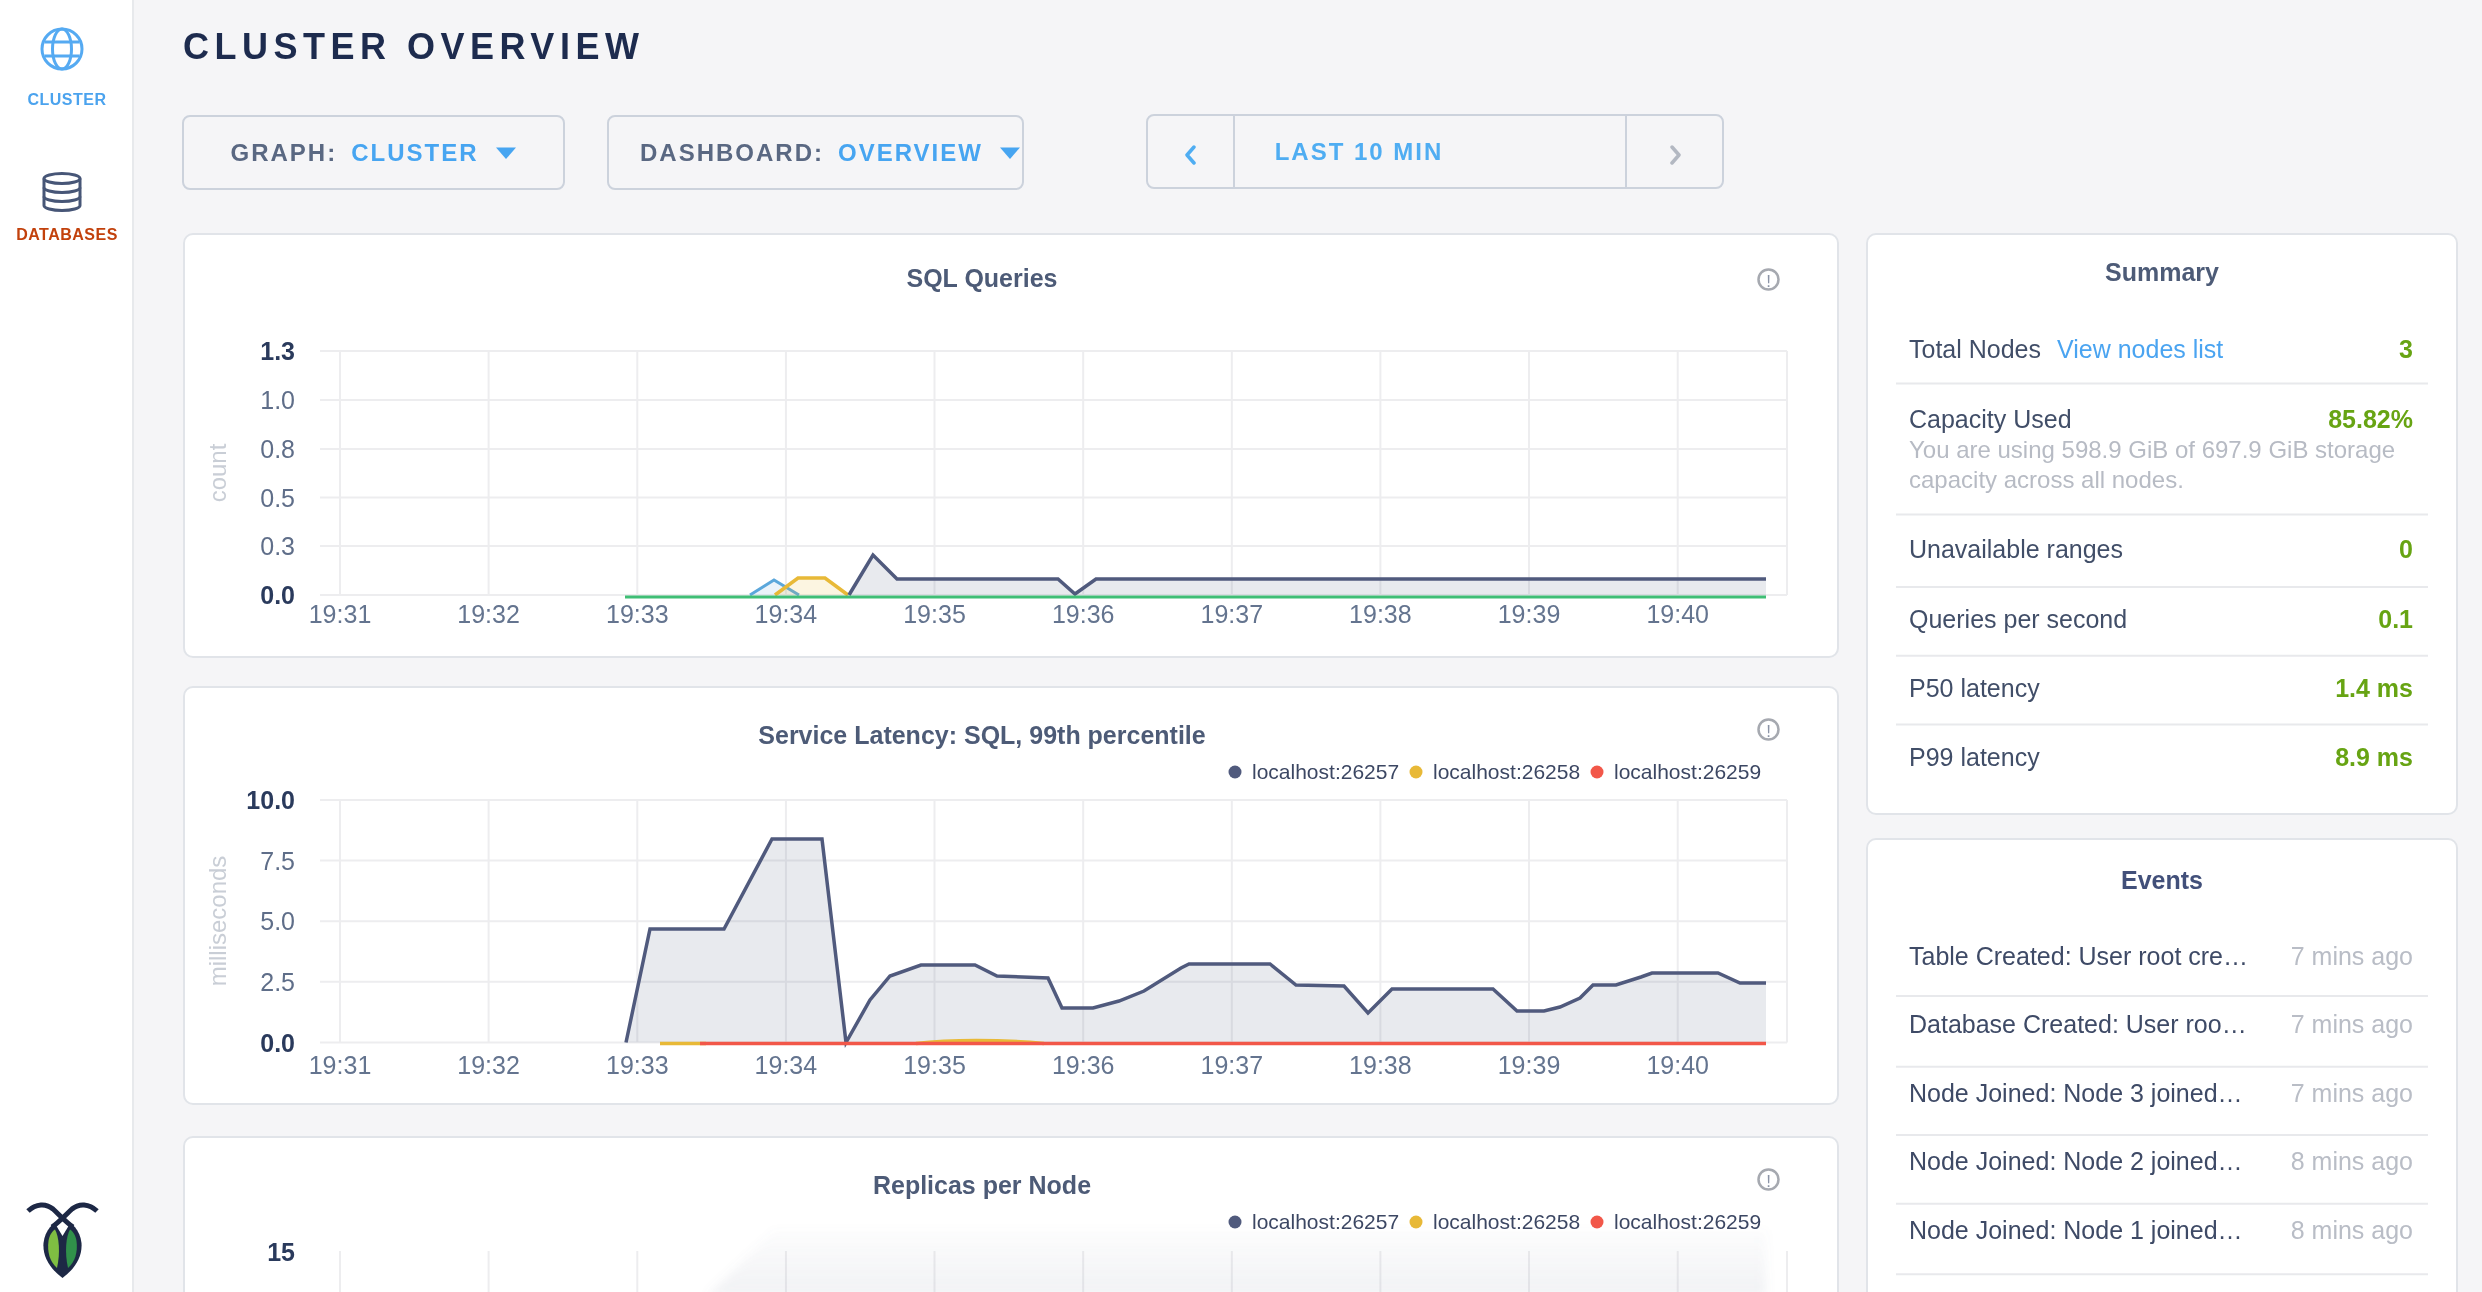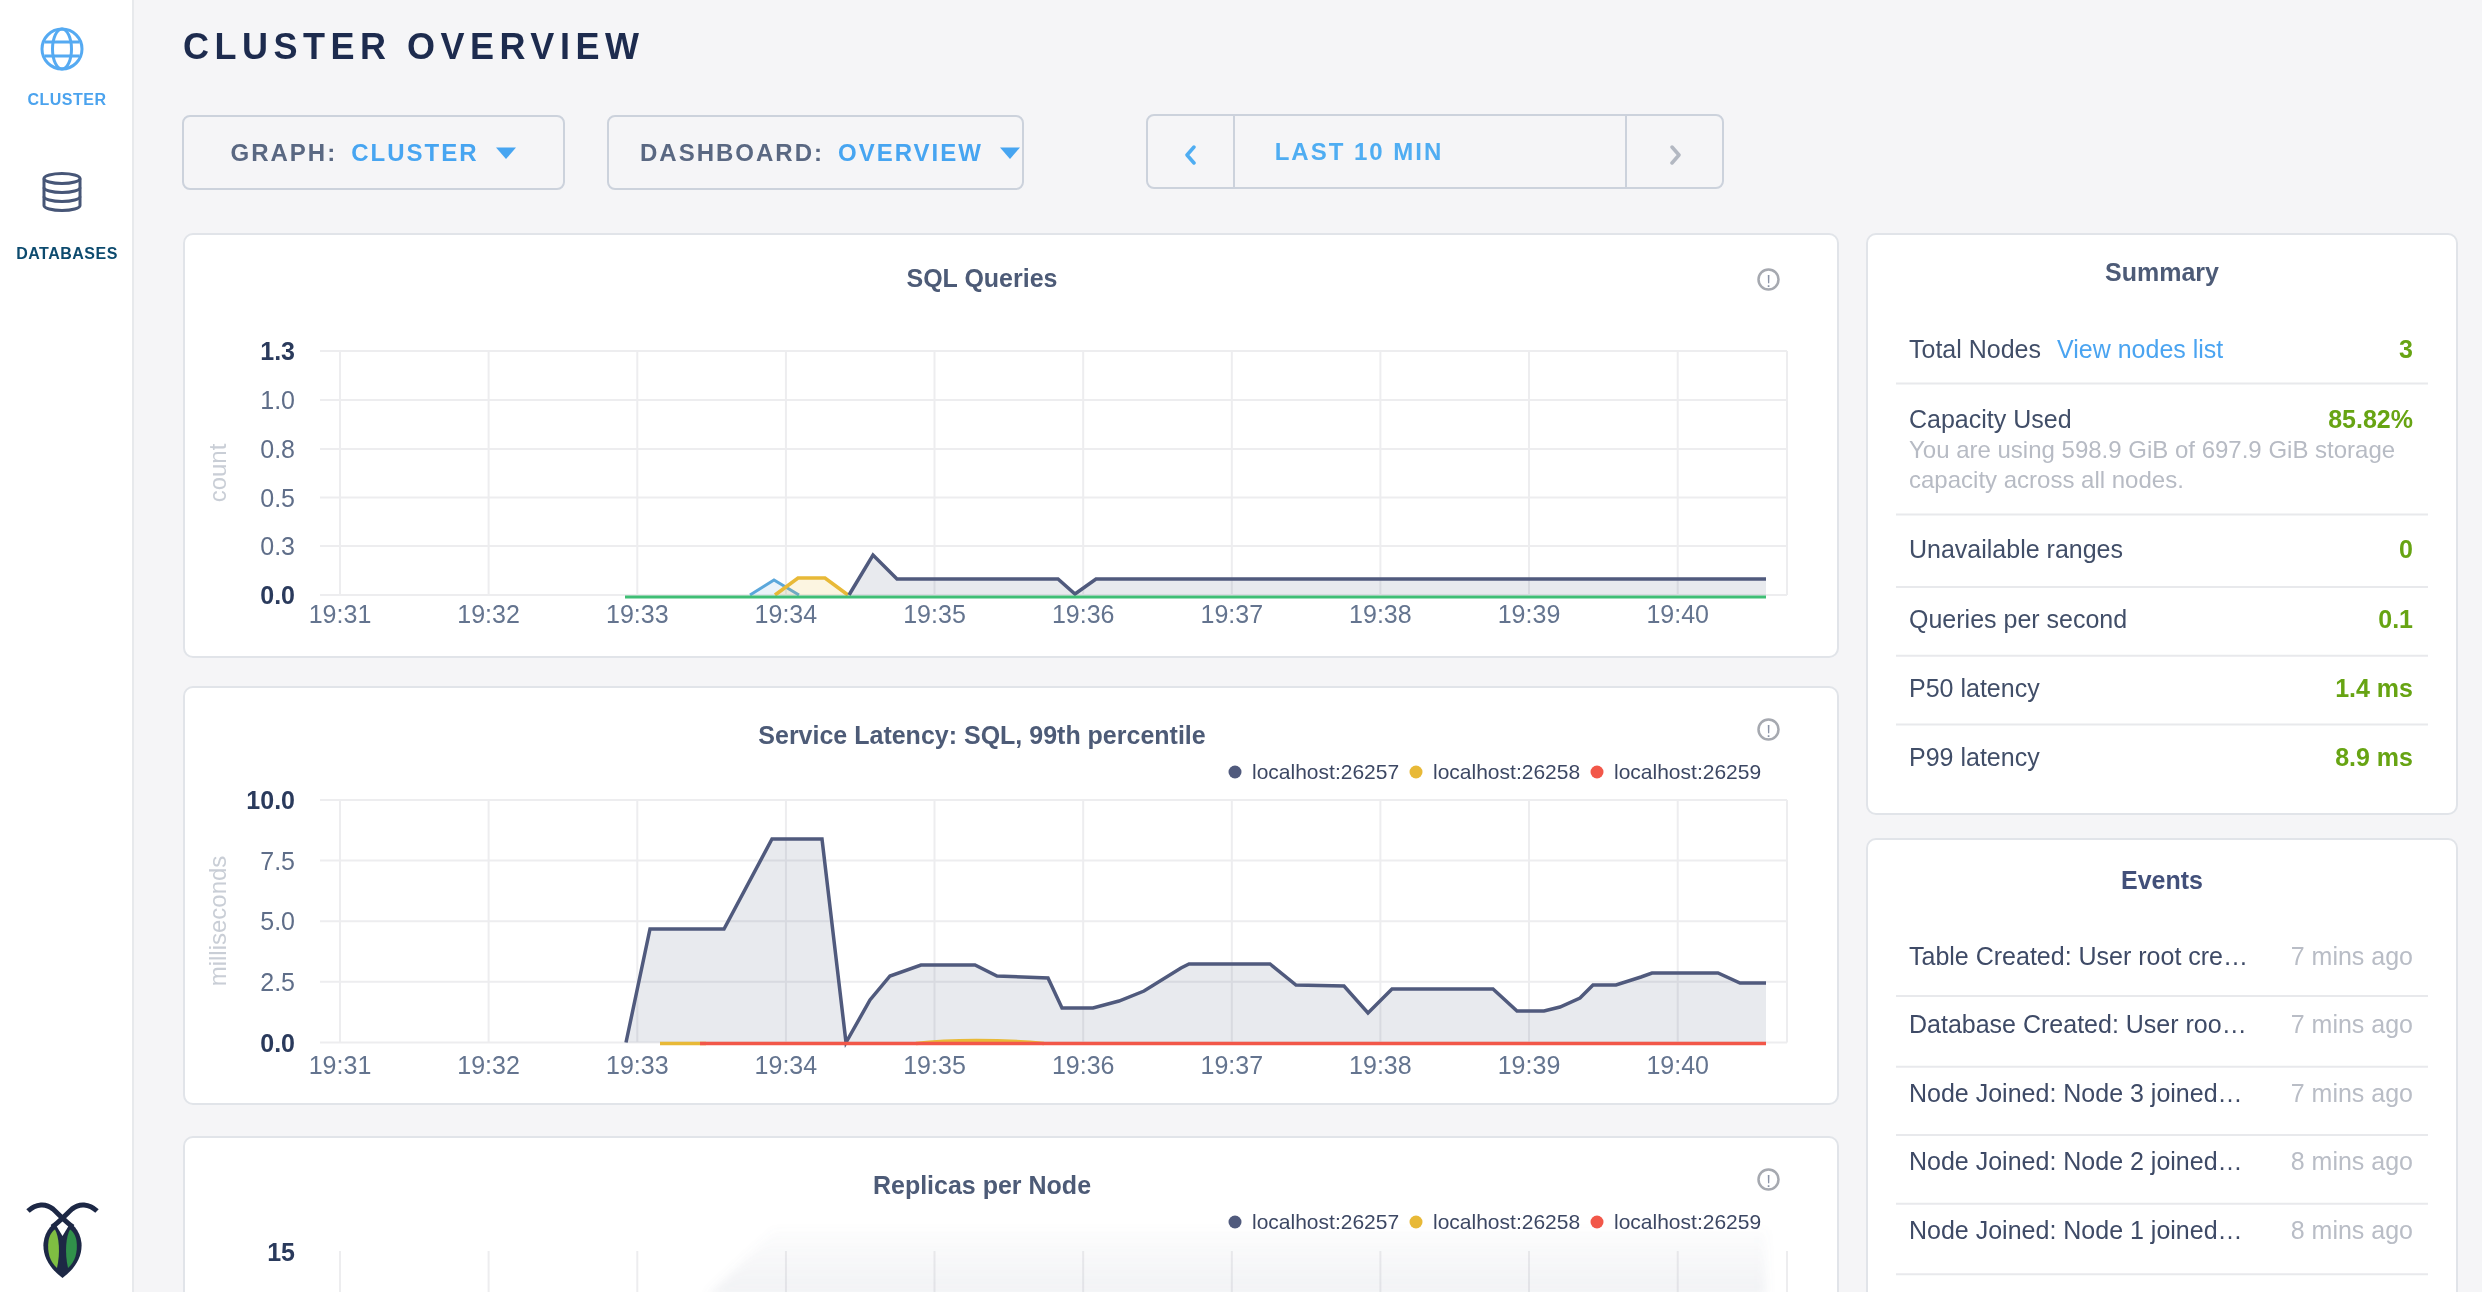--- a/index.html
+++ b/index.html
@@ -28,21 +28,21 @@
     <line x1="4.5" y1="15" x2="39.5" y2="15"></line>
     <line x1="4.5" y1="29" x2="39.5" y2="29"></line>
   </svg>
   <div class="navlab" style="top:91px; color:#4ba3ee;">CLUSTER</div>
   <svg class="abs" style="left:42px;top:172px" width="40" height="40" viewBox="0 0 40 40" fill="none" stroke="#475677" stroke-width="3">
     <ellipse cx="20" cy="6.5" rx="18" ry="5"></ellipse>
     <path d="M2 6.5 L2 33.5 A18 5 0 0 0 38 33.5 L38 6.5"></path>
     <path d="M2 15.5 A18 5 0 0 0 38 15.5"></path>
     <path d="M2 24.5 A18 5 0 0 0 38 24.5"></path>
   </svg>
-  <div class="navlab" style="top:245px; color:#0c4a6e;">DATABASES</div>
+  <div class="navlab" style="top:226px; color:#c2410c;">DATABASES</div>
   <svg class="abs" style="left:22px;top:1198px" width="82" height="88" viewBox="0 0 82 88">
     <path d="M40.5 21 C 50 24, 58 32, 59.5 45 C 60.5 58, 54 70, 40.5 80 C 27 70, 20.5 58, 21.5 45 C 23 32, 31 24, 40.5 21 Z" fill="#1d2845"></path>
     <path d="M29 19 L52 19 L40.5 38 Z" fill="#ffffff"></path>
     <path d="M35 70 C 28 64, 25 54, 26.5 43 C 27.5 37, 30 33.5, 33 31.5 C 37 38, 38.5 55, 35 70 Z" fill="#7fbe42"></path>
     <path d="M46 70 C 53 64, 56 54, 54.5 43 C 53.5 37, 51 33.5, 48 31.5 C 44 38, 42.5 55, 46 70 Z" fill="#30914a"></path>
     <path d="M6 13 C 14 5.5, 24 5, 31 11 C 37 16.5, 45 25, 51 29" stroke="#1d2845" stroke-width="5" fill="none"></path>
     <path d="M75 13 C 67 5.5, 57 5, 50 11 C 44 16.5, 36 25, 30 29" stroke="#1d2845" stroke-width="5" fill="none"></path>
   </svg>
 </div>
 

